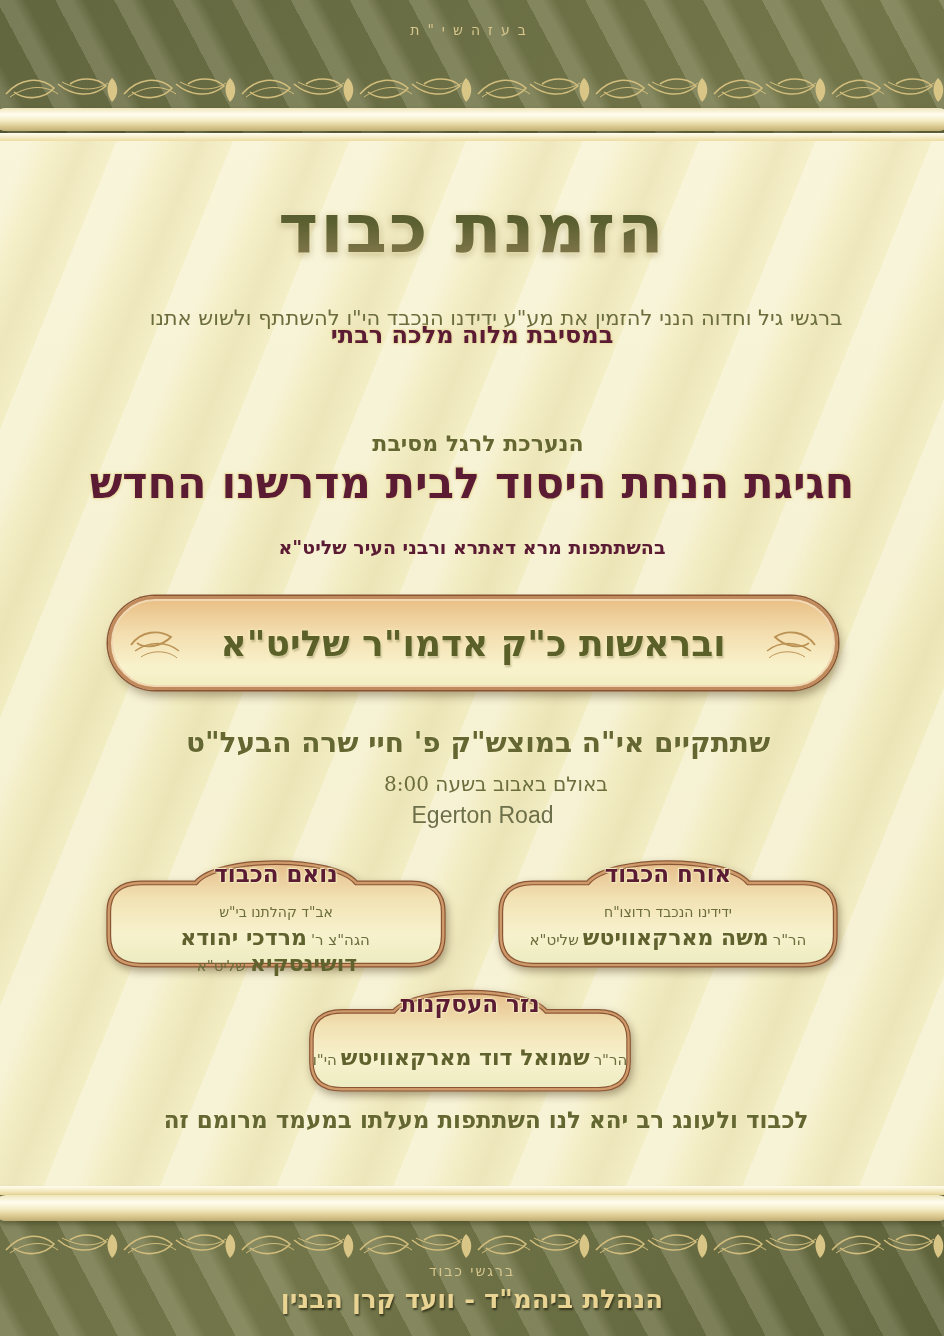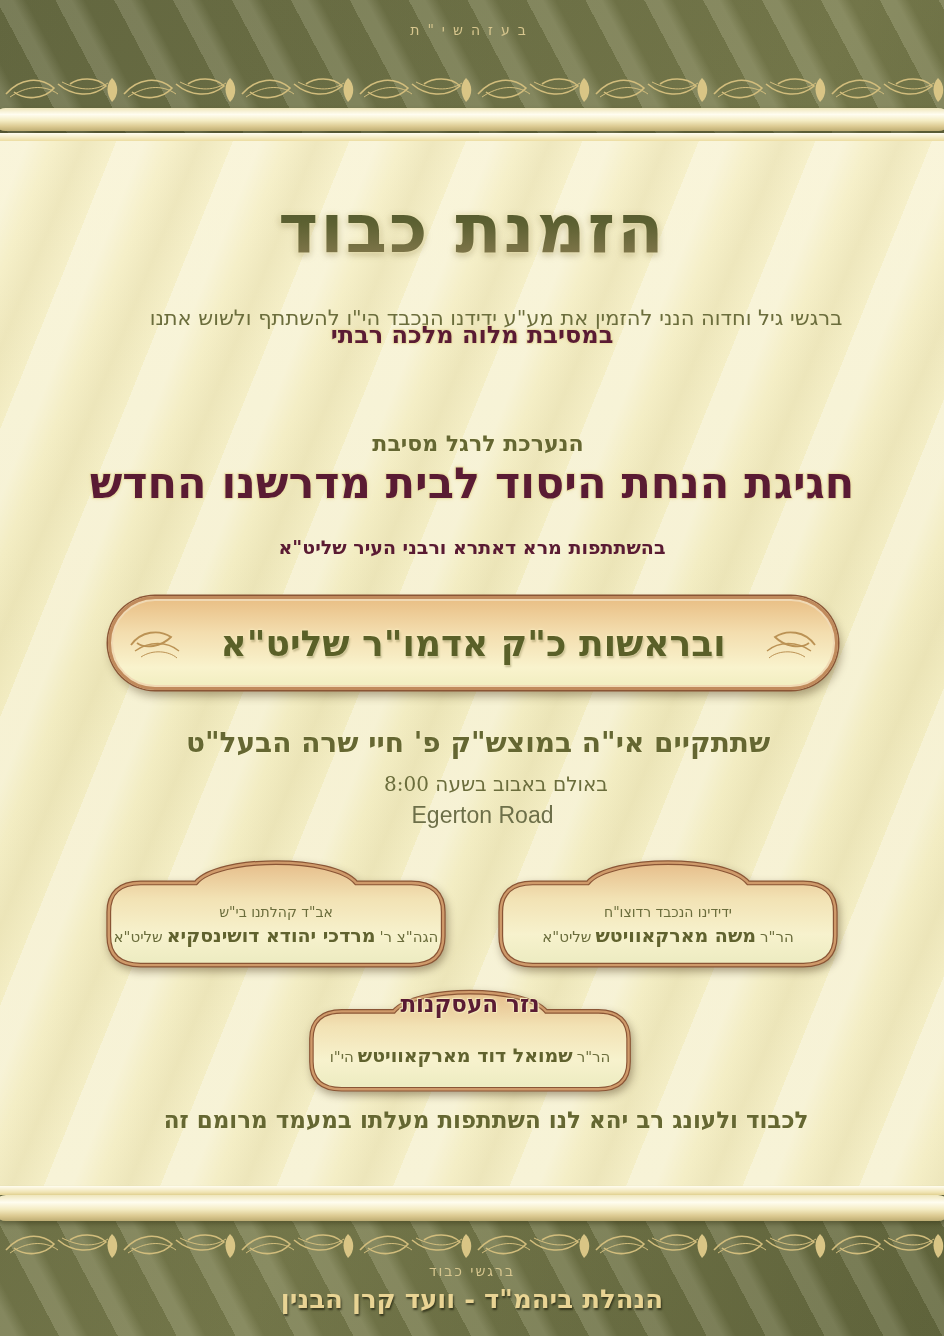--- a/index.html
+++ b/index.html
@@ -85,21 +85,21 @@
   .badge{position:absolute;}
   .badge svg.shape{position:absolute; left:0; top:0; filter:drop-shadow(2px 4px 4px rgba(80,60,30,.45));}
   .badge .b-title{
     position:absolute; left:0; right:0; top:8px; text-align:center;
     font-size:23px; font-weight:bold; color:#5a1b33;
     text-shadow:0 0 2px #f3e9bb,0 0 4px #f3e9bb,1px 1px 0 #f3e9bb,-1px -1px 0 #f3e9bb;
   }
   .badge .b-sub{position:absolute; left:0; right:0; top:52px; text-align:center; font-size:14px; color:#6b6d3c;}
   .badge .b-name{position:absolute; left:0; right:0; text-align:center; top:72px; font-size:15px; color:#6b6d3c;}
   .badge .b-name span{margin:0 2px;}
-  .badge .b-name .nm{font-weight:bold; font-size:19px; color:#60622e;}
+  .badge .b-name .nm{font-weight:bold; font-size:22px; color:#60622e;}
   .badge.bottom .b-name{top:62px;}
 
   
   .footer-pre{top:1263px; color:#d7c68e; font-size:14px; letter-spacing:2px;}
   .footer-sig{
     top:1284px; color:#e9d494; font-size:26px; font-weight:bold;
     text-shadow:1px 2px 2px rgba(25,25,8,.65);
   }
 </style>
 </head>
@@ -175,31 +175,33 @@
 
   <div class="abs heb olive-bold date-line">שתתקיים אי"ה במוצש"ק פ' חיי שרה הבעל"ט</div>
   <div class="abs heb olive venue-line">באולם באבוב בשעה 8:00</div>
   <div class="abs address-line">Egerton Road</div>
 
   <div class="badge" style="left:492px; top:852px; width:352px; height:116px;">
     <svg class="shape" width="352" height="116" viewBox="0 0 360 120">
       <path d="M97,32 C120,4 240,4 263,32 L320,32 C342,32 353,43 353,62 L353,87 C353,107 342,117 320,117 L40,117 C18,117 7,107 7,87 L7,62 C7,43 18,32 40,32 Z" fill="url(#bgrad1)" stroke="#8a5535" stroke-width="5"></path>
       <path d="M97,32 C120,4 240,4 263,32 L320,32 C342,32 353,43 353,62 L353,87 C353,107 342,117 320,117 L40,117 C18,117 7,107 7,87 L7,62 C7,43 18,32 40,32 Z" fill="none" stroke="#cf9a6a" stroke-width="2.5"></path>
     </svg>
+    <div class="b-title heb">אורח הכבוד</div>
     <div class="b-sub heb">ידידינו הנכבד רדוצו"ח</div>
     <div class="b-name heb">
       <span>הר"ר</span><span class="nm">משה מארקאוויטש</span><span>שליט"א</span>
     </div>
   </div>
 
   <div class="badge" style="left:100px; top:852px; width:352px; height:116px;">
     <svg class="shape" width="352" height="116" viewBox="0 0 360 120">
       <path d="M97,32 C120,4 240,4 263,32 L320,32 C342,32 353,43 353,62 L353,87 C353,107 342,117 320,117 L40,117 C18,117 7,107 7,87 L7,62 C7,43 18,32 40,32 Z" fill="url(#bgrad2)" stroke="#8a5535" stroke-width="5"></path>
       <path d="M97,32 C120,4 240,4 263,32 L320,32 C342,32 353,43 353,62 L353,87 C353,107 342,117 320,117 L40,117 C18,117 7,107 7,87 L7,62 C7,43 18,32 40,32 Z" fill="none" stroke="#cf9a6a" stroke-width="2.5"></path>
     </svg>
+    <div class="b-title heb">נואם הכבוד</div>
     <div class="b-sub heb">אב"ד קהלתנו בי"ש</div>
     <div class="b-name heb">
       <span>הגה"צ ר'</span><span class="nm">מרדכי יהודא דושינסקיא</span><span>שליט"א</span>
     </div>
   </div>
 
   <div class="badge bottom" style="left:288px; top:982px; width:364px; height:110px;">
     <svg class="shape" width="364" height="110" viewBox="0 0 360 120">
       <path d="M97,32 C120,4 240,4 263,32 L320,32 C342,32 353,43 353,62 L353,87 C353,107 342,117 320,117 L40,117 C18,117 7,107 7,87 L7,62 C7,43 18,32 40,32 Z" fill="url(#bgrad3)" stroke="#8a5535" stroke-width="5"></path>
       <path d="M97,32 C120,4 240,4 263,32 L320,32 C342,32 353,43 353,62 L353,87 C353,107 342,117 320,117 L40,117 C18,117 7,107 7,87 L7,62 C7,43 18,32 40,32 Z" fill="none" stroke="#cf9a6a" stroke-width="2.5"></path>

